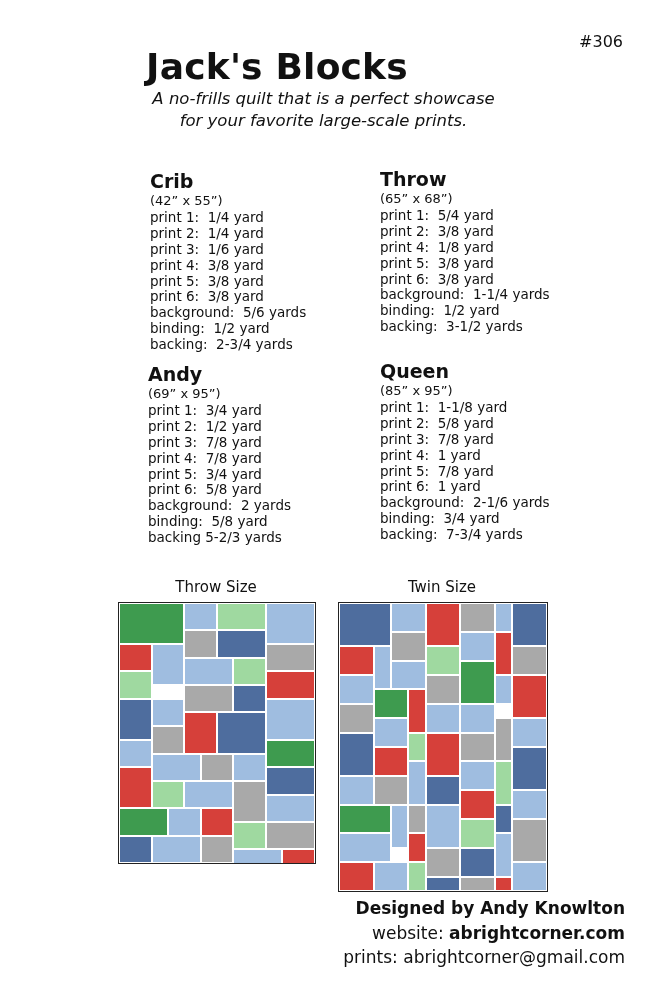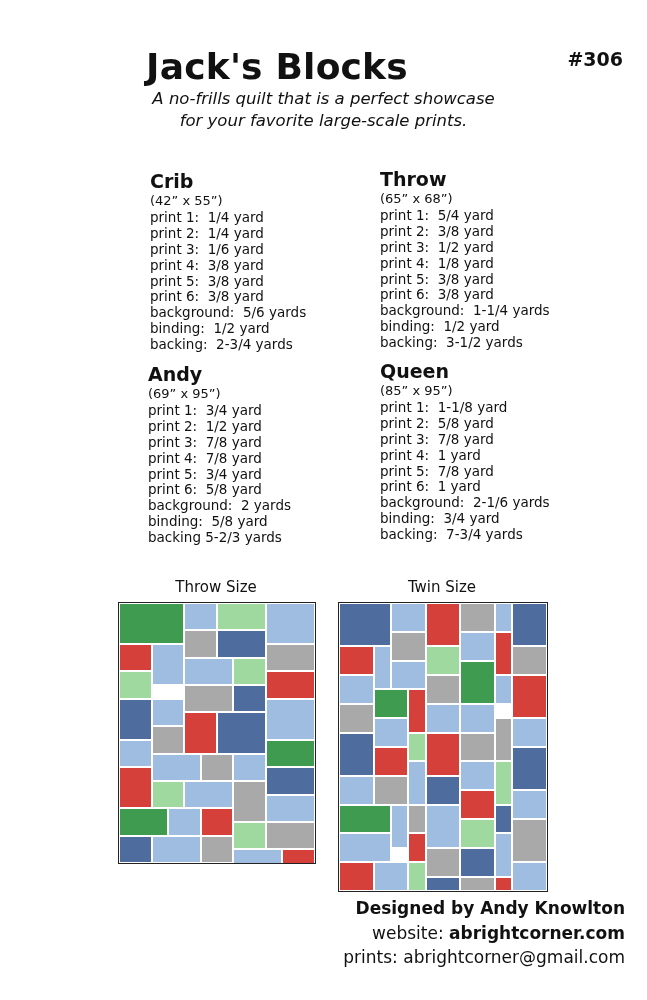--- a/index.html
+++ b/index.html
@@ -27,24 +27,24 @@
     top: 46px;
     left: 0;
     width: 554px;
     text-align: center;
     font-size: 36px;
     font-weight: bold;
     letter-spacing: 0.2px;
   }
   .pattern-number {
     position: absolute;
-    top: 48px;
+    top: 32px;
     right: 24px;
-    font-size: 19px;
-    font-weight: bold;
+    font-size: 16px;
+    font-weight: normal;
   }
   .subtitle {
     position: absolute;
     top: 88px;
     left: 0;
     width: 647px;
     text-align: center;
     font-style: italic;
     font-size: 16.5px;
     line-height: 1.35;
@@ -144,21 +144,20 @@
       <div class="line">background:  5/6 yards</div>
       <div class="line">binding:  1/2 yard</div>
       <div class="line">backing:  2-3/4 yards</div>
     </div>
 
     <div class="size-block sb-throw">
       <div class="heading">Throw</div>
       <div class="dims">(65” x 68”)</div>
       <div class="line">print 1:  5/4 yard</div>
       <div class="line">print 2:  3/8 yard</div>
-      <div class="line">print 3:  1/2 yard</div>
       <div class="line">print 4:  1/8 yard</div>
       <div class="line">print 5:  3/8 yard</div>
       <div class="line">print 6:  3/8 yard</div>
       <div class="line">background:  1-1/4 yards</div>
       <div class="line">binding:  1/2 yard</div>
       <div class="line">backing:  3-1/2 yards</div>
     </div>
 
     <div class="size-block sb-twin">
       <div class="heading">Andy</div>

